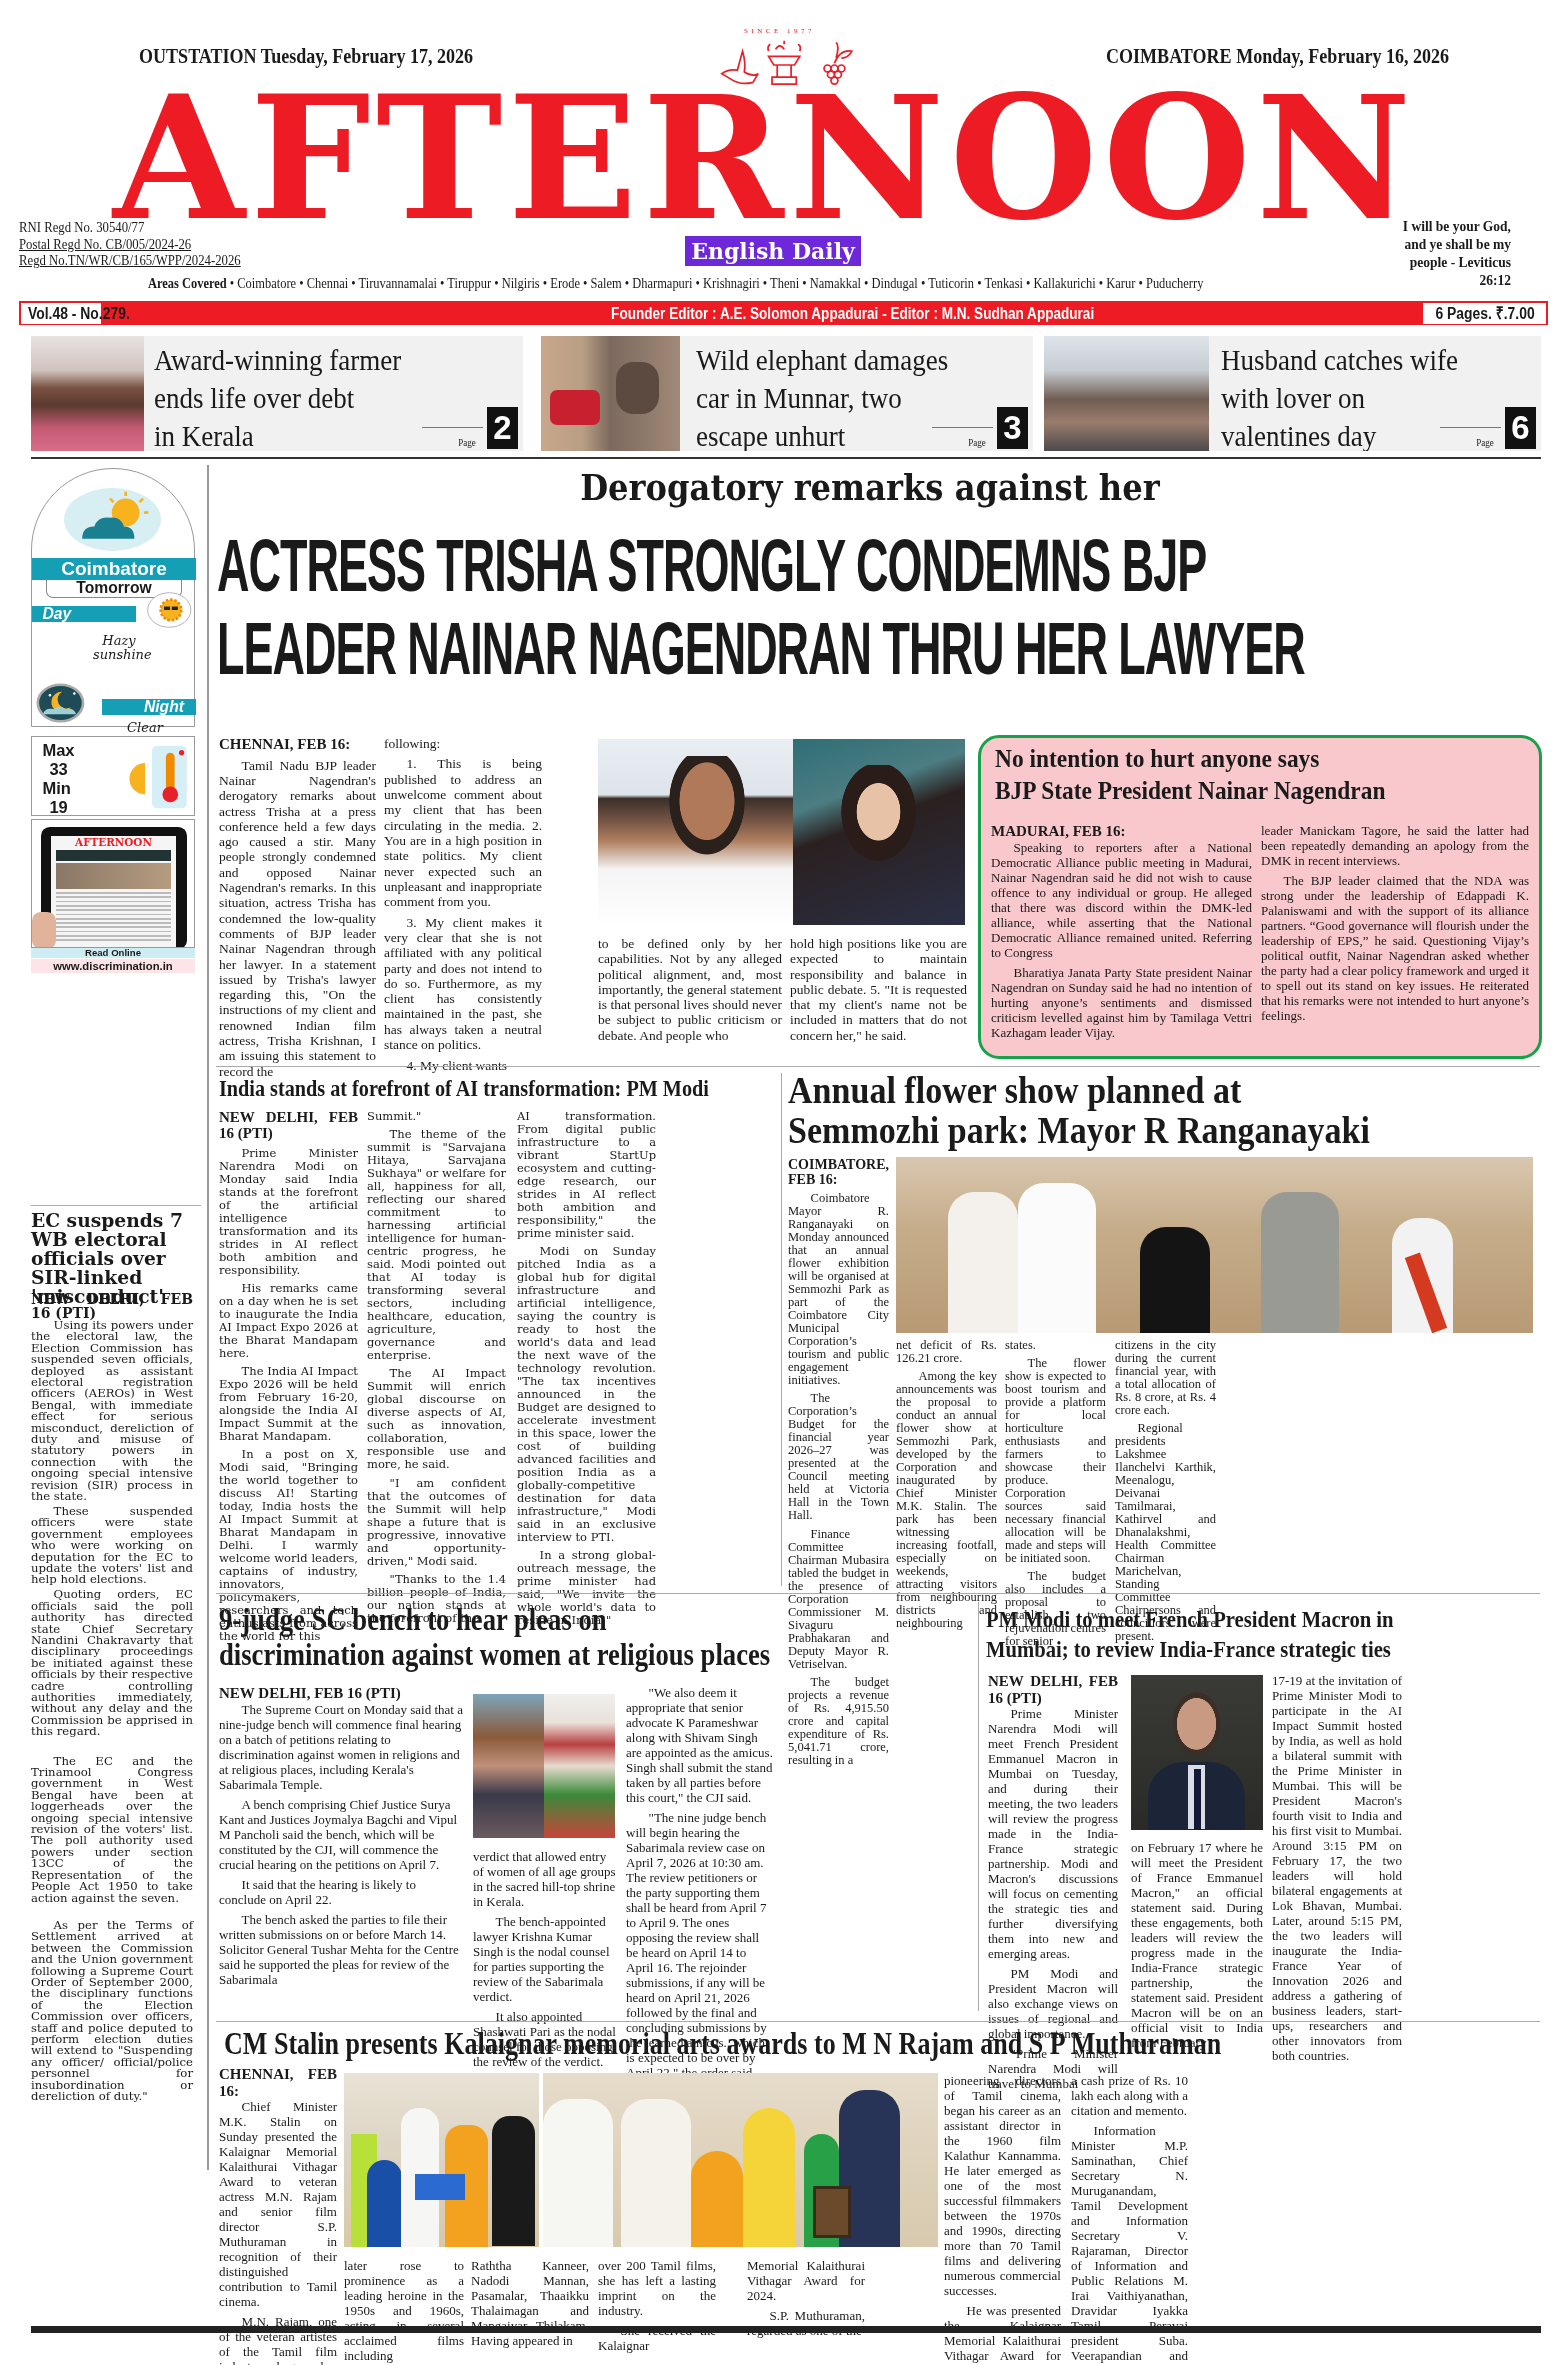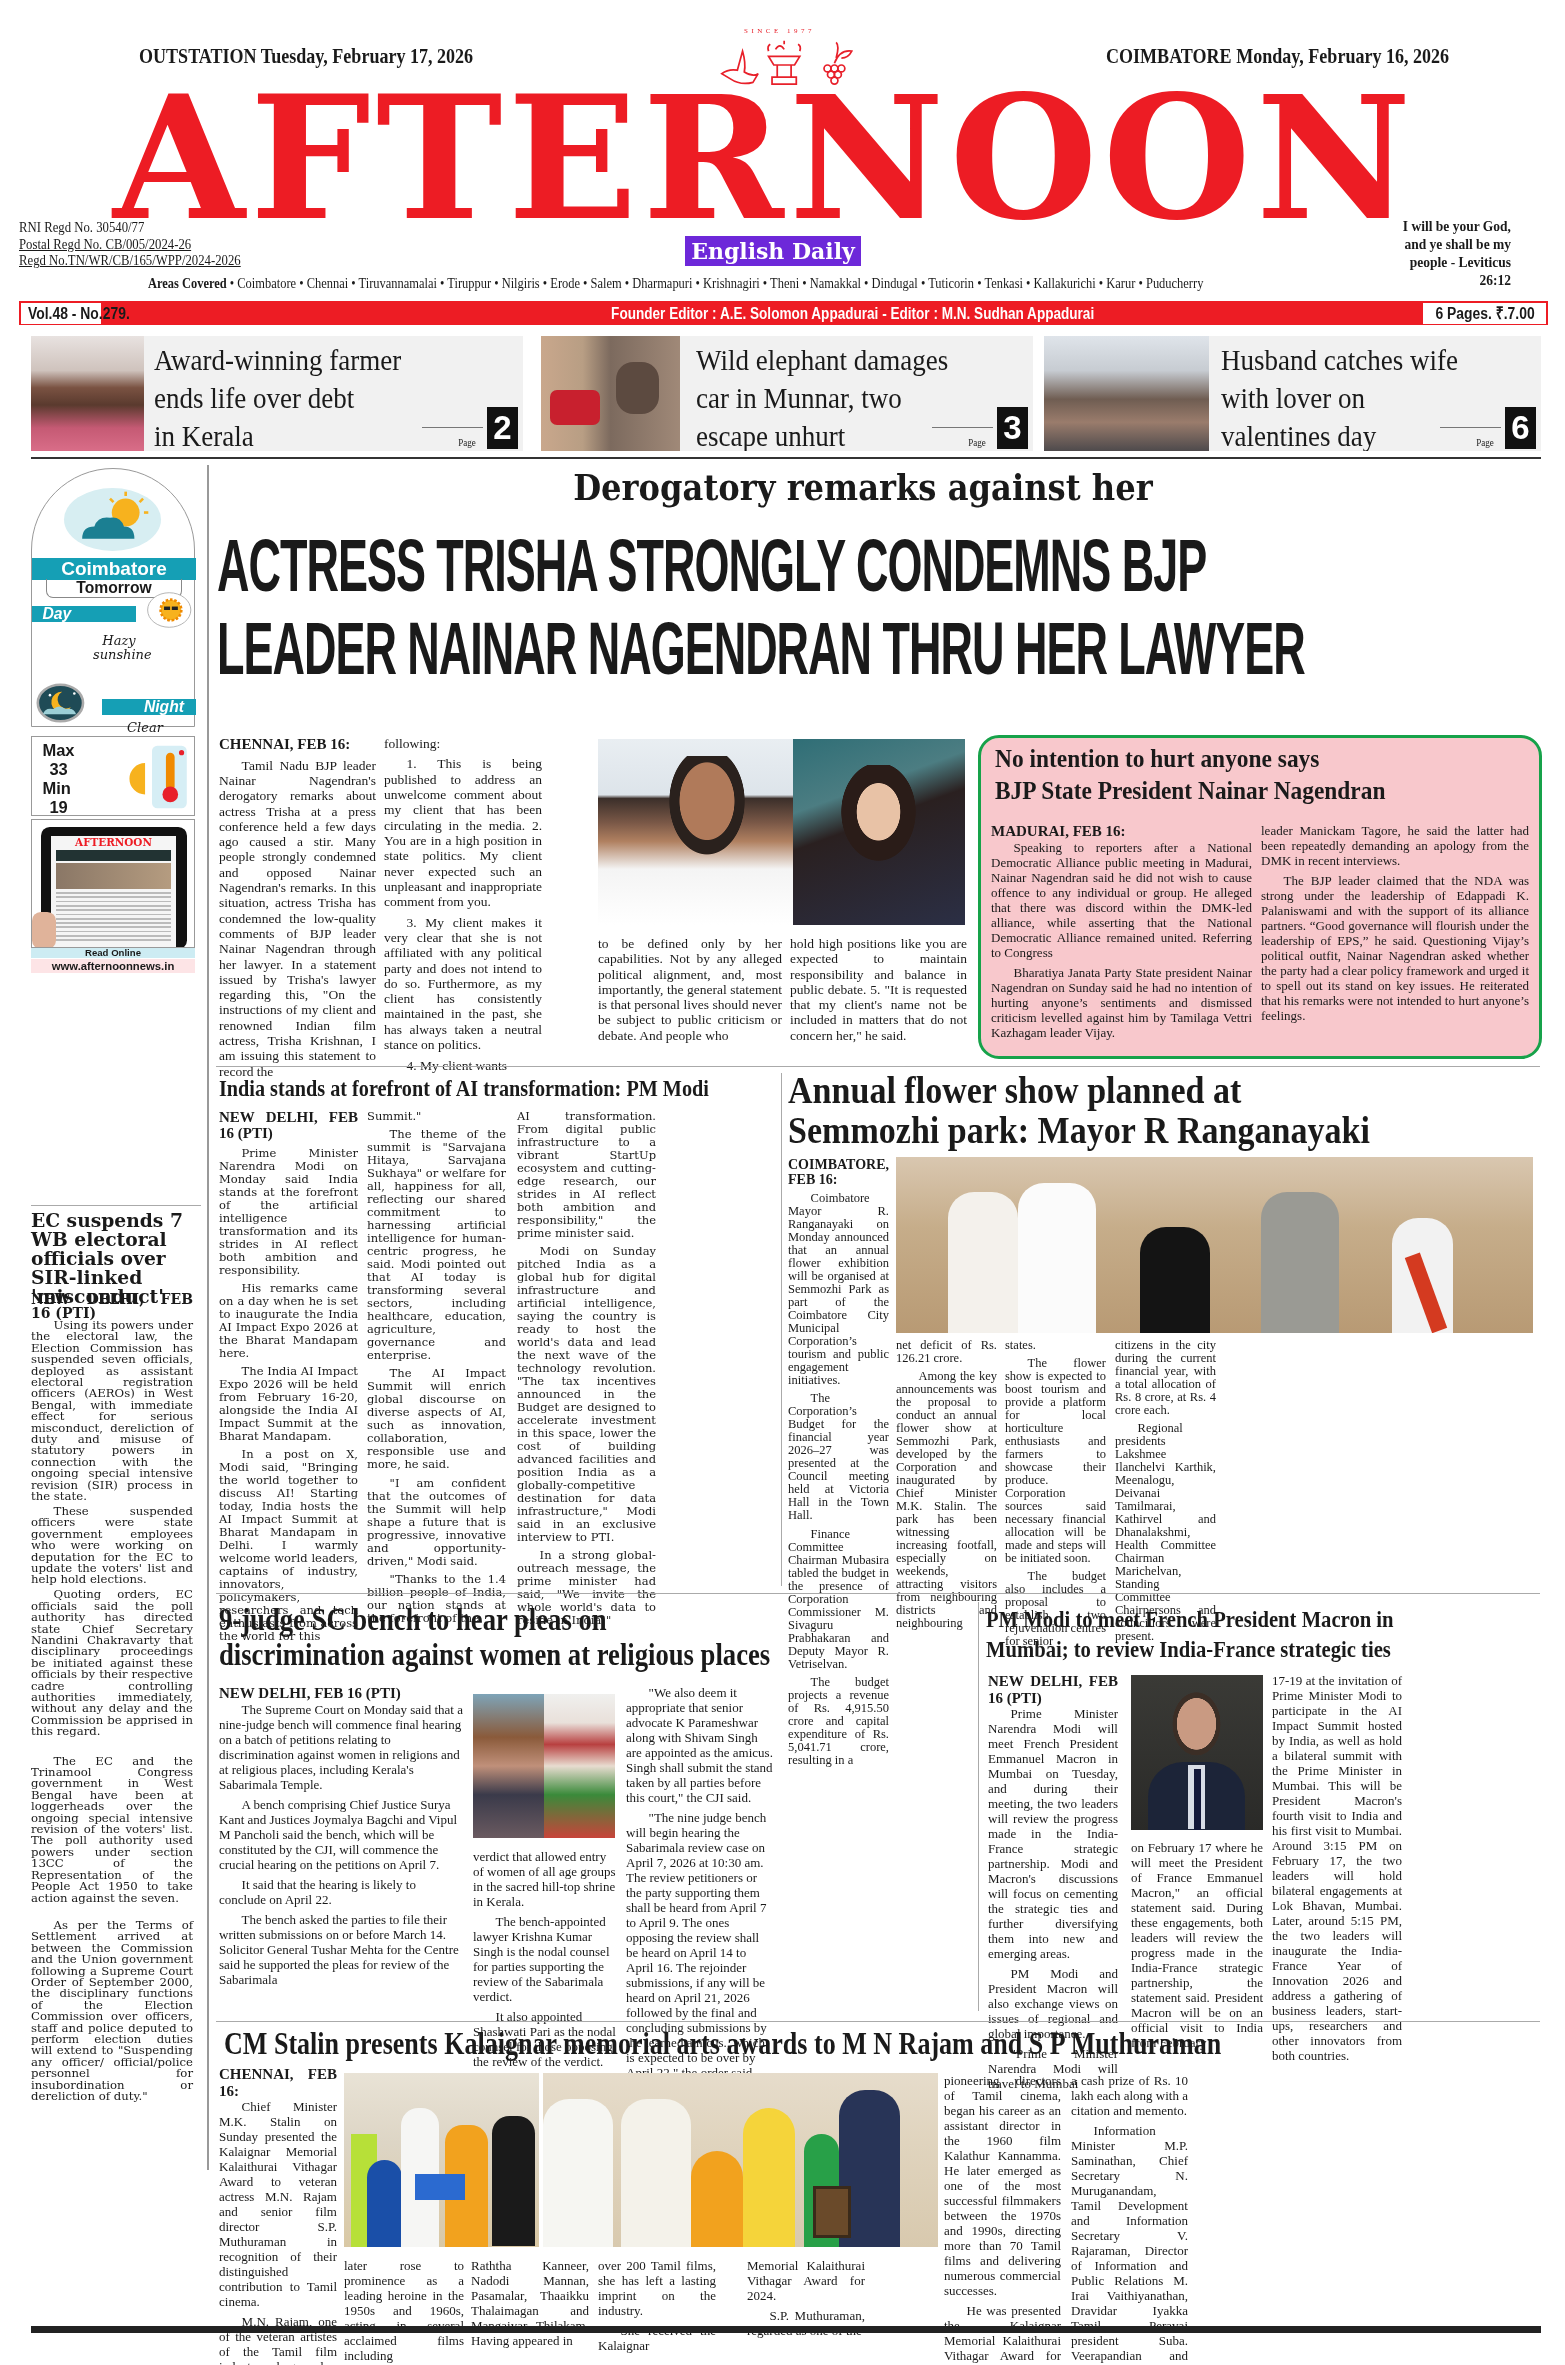--- a/index.html
+++ b/index.html
@@ -187,36 +187,36 @@
     <div style="position:absolute;left:8.7px;top:7px;width:146px;height:122px;background:#111;border-radius:8.7px"></div>
     <div style="position:absolute;left:19px;top:15.7px;width:125px;height:113px;background:#f5f5f5">
       <div style="color:#ed1c24;font-weight:bold;font-size:10.4px;text-align:center;font-family:'DejaVu Serif',serif">AFTERNOON</div>
       <div style="margin:2.6px 5.2px;height:10.4px;background:#233"></div>
       <div style="margin:1.7px 5.2px;height:26px;background:linear-gradient(90deg,#8a7766,#b59c80)"></div>
       <div style="margin:2.6px 5.2px;height:52px;background:repeating-linear-gradient(180deg,#bbb 0 1.7px,#f5f5f5 1.7px 4.3px)"></div>
     </div>
     <div style="position:absolute;left:0;top:92px;width:24px;height:37px;background:#e0b39a;border-radius:8.7px"></div>
   </div>
   <div class="readon">Read Online</div>
-  <div class="url">www.afternoonnews.in</div>
+  <div class="url">www.discrimination.in</div>
 </div>
 <div class="vrule" style="left:207px;top:465px;height:1705px;border-left-width:2.6px;border-color:#999"></div>
 
 <div class="abs hrl" style="left:31px;top:1205px;width:170px"></div>
 <div class="abs" style="left:31px;top:1211px;width:170px;font-family:'DejaVu Serif',serif;font-weight:bold;font-size:18.7px;line-height:19px">EC suspends 7 WB electoral officials over SIR-linked 'misconduct'</div>
 <div class="col" style="left:31px;top:1292px;width:162px;font-family:'DejaVu Serif',serif;font-size:11.7px;line-height:11.4px;text-indent:22.6px">
   <p class="dl" style="font-family:'DejaVu Serif',serif;font-size:14px;line-height:14px;text-indent:0;margin-bottom:0">NEW DELHI, FEB 16 (PTI)</p>
   <p style="margin-bottom:3.5px">Using its powers under the electoral law, the Election Commission has suspended seven officials, deployed as assistant electoral registration officers (AEROs) in West Bengal, with immediate effect for serious misconduct, dereliction of duty and misuse of statutory powers in connection with the ongoing special intensive revision (SIR) process in the state.</p>
   <p style="margin-bottom:3.5px">These suspended officers were state government employees who were working on deputation for the EC to update the voters' list and help hold elections.</p>
   <p style="margin-bottom:18px">Quoting orders, EC officials said the poll authority has directed state Chief Secretary Nandini Chakravarty that disciplinary proceedings be initiated against these officials by their respective cadre controlling authorities immediately, without any delay and the Commission be apprised in this regard.</p>
   <p style="margin-bottom:16px">The EC and the Trinamool Congress government in West Bengal have been at loggerheads over the ongoing special intensive revision of the voters' list. The poll authority used powers under section 13CC of the Representation of the People Act 1950 to take action against the seven.</p>
   <p style="margin-bottom:3.5px">As per the Terms of Settlement arrived at between the Commission and the Union government following a Supreme Court Order of September 2000, the disciplinary functions of the Election Commission over officers, staff and police deputed to perform election duties will extend to "Suspending any officer/ official/police personnel for insubordination or dereliction of duty."</p>
 </div>
 
-<div class="abs" style="left:197px;top:468px;width:1331px;text-align:center;font-family:'DejaVu Serif',serif;font-weight:bold;font-size:35px;line-height:40px"><span style="display:inline-block;transform:scaleX(.92)">Derogatory remarks against her</span></div>
+<div class="abs" style="left:204px;top:468px;width:1331px;text-align:center;font-family:'DejaVu Serif',serif;font-weight:bold;font-size:35px;line-height:40px"><span style="display:inline-block;transform:scaleX(.92)">Derogatory remarks against her</span></div>
 <div class="abs cond" style="left:217px;top:524px;font-size:75px;line-height:83px;transform:scaleX(.6);white-space:nowrap;width:2218px;letter-spacing:-1.7px">
   <div>ACTRESS TRISHA STRONGLY CONDEMNS BJP</div>
   <div>LEADER NAINAR NAGENDRAN THRU HER LAWYER</div>
 </div>
 
 <div class="col" style="left:219px;top:736px;width:157px">
   <p class="dl">CHENNAI, FEB 16:</p>
   <p>Tamil Nadu BJP leader Nainar Nagendran's derogatory remarks about actress Trisha at a press conference held a few days ago caused a stir. Many people strongly condemned and opposed Nainar Nagendran's remarks. In this situation, actress Trisha has condemned the low-quality comments of BJP leader Nainar Nagendran through her lawyer. In a statement issued by Trisha's lawyer regarding this, "On the instructions of my client and renowned Indian film actress, Trisha Krishnan, I am issuing this statement to record the</p>
 </div>
 <div class="col" style="left:384px;top:736px;width:158px">

